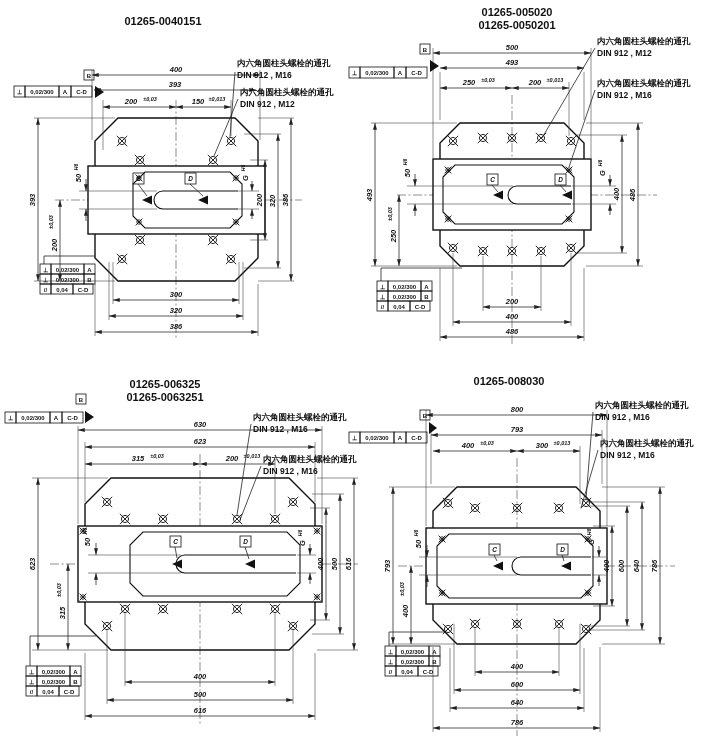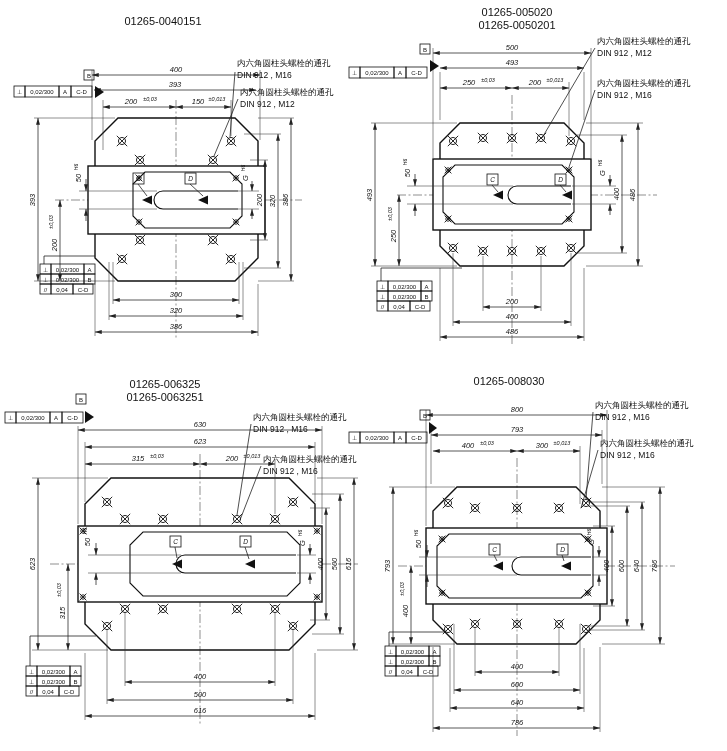--- a/index.html
+++ b/index.html
@@ -1,17 +1,17 @@
 <!DOCTYPE html>
 <html><head>
 <meta charset="utf-8">
 <style>
   html,body{margin:0;padding:0;background:#fff;}
   #page{position:relative;width:727px;height:751px;background:#fff;overflow:hidden;
-        font-family:"Liberation Sans",sans-serif;}
+        font-family:"Liberation Sans",sans-serif;font-weight:bold;}
   .panel{position:absolute;}
   svg{overflow:visible;display:block;}
   svg text{font-family:"Liberation Sans",sans-serif;fill:#111;}
   .t-title{font-size:11px;text-anchor:middle;}
   .dimtxt{font-size:7.5px;font-style:italic;text-anchor:middle;}
   .toltxt{font-size:5.5px;font-style:italic;text-anchor:middle;}
   .fit{font-size:5px;font-style:italic;text-anchor:middle;}
   .zh{font-size:8.5px;}
   .din{font-size:8.5px;}
   .gdt{font-size:6px;text-anchor:middle;}

